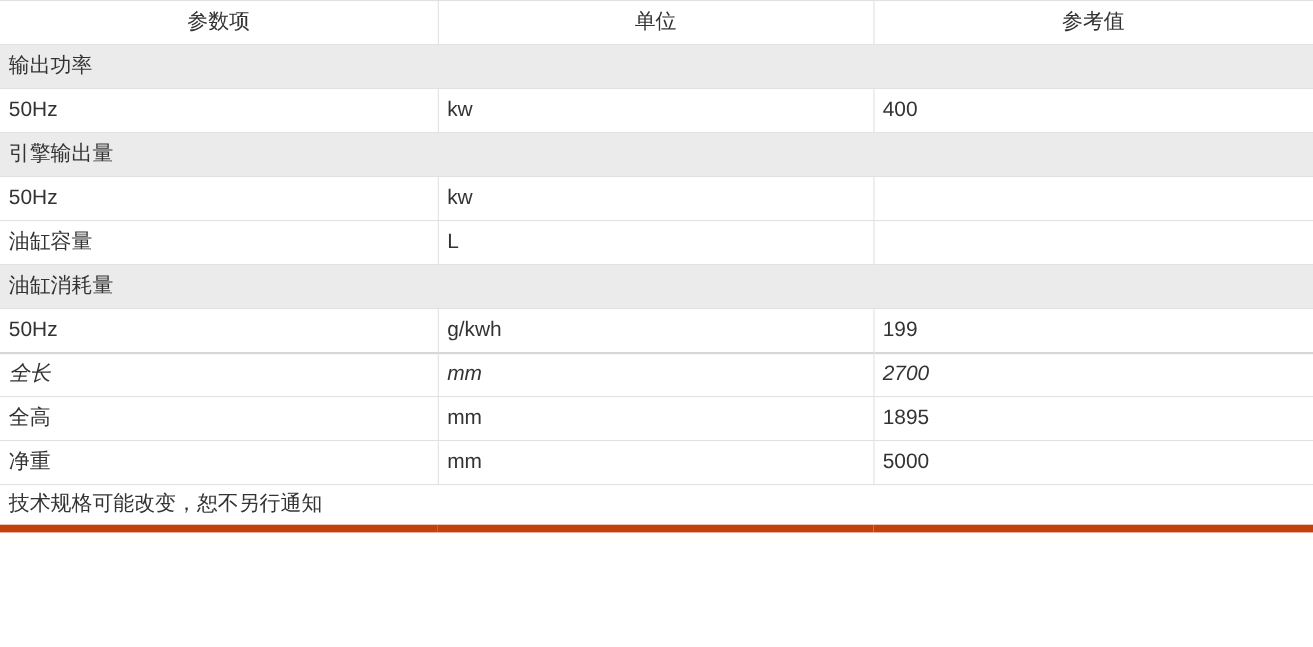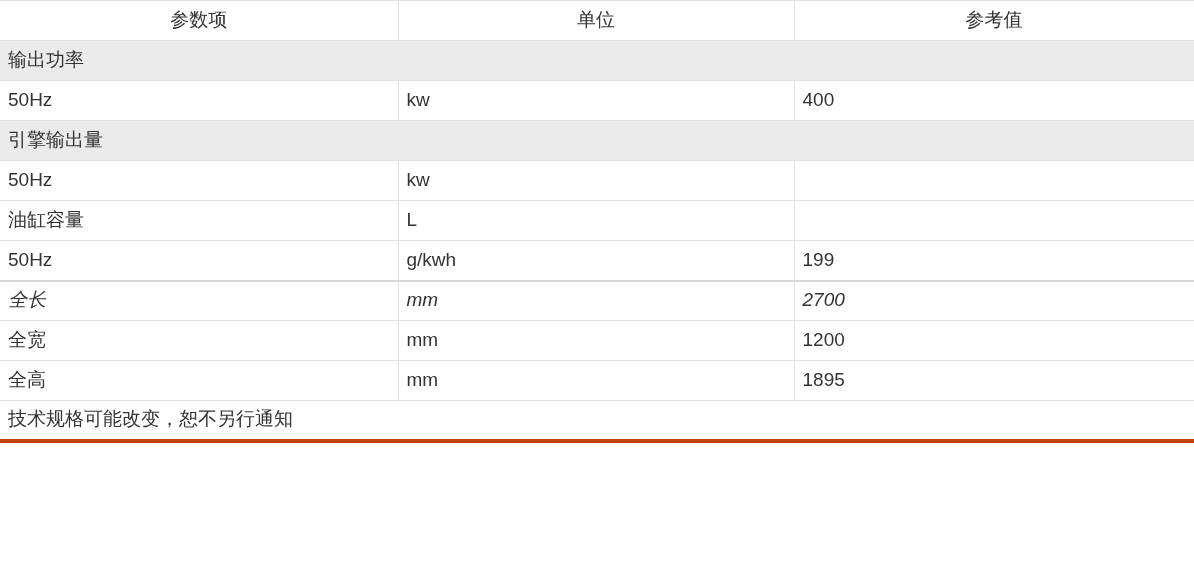--- a/index.html
+++ b/index.html
@@ -61,21 +61,21 @@
   tbody tr.group td.group-cell {
     border-right: none;
   }
   tbody tr.thick-top td {
     border-top: 2px solid #d7d7d7;
     font-style: italic;
   }
   tbody tr.footnote td {
     background: #ffffff;
     border-right: none;
-    border-bottom: 4px solid #c2410c;
+    border-bottom: 7px solid #c2410c;
     text-align: left;
     margin-left: 32px;
   }
 </style>
 </head>
 <body>
 
 <table class="spec-table">
   <colgroup>
     <col class="c1">
@@ -111,44 +111,47 @@
       <td>kw</td>
       <td></td>
     </tr>
 
     <tr>
       <td>油缸容量</td>
       <td>L</td>
       <td></td>
     </tr>
 
+    <tr class="group">
+      <td class="group-cell" colspan="3">油缸消耗量</td>
+    </tr>
 
     <tr>
       <td>50Hz</td>
       <td>g/kwh</td>
       <td>199</td>
     </tr>
 
     <tr class="thick-top">
       <td>全长</td>
       <td>mm</td>
       <td>2700</td>
     </tr>
 
-    <tr>
-      <td>全宽</td>
-      <td>mm</td>
-      <td>1200</td>
-    </tr>
 
     <tr>
       <td>全高</td>
       <td>mm</td>
       <td>1895</td>
     </tr>
 
+    <tr>
+      <td>净重</td>
+      <td>mm</td>
+      <td>5000</td>
+    </tr>
 
     <tr class="footnote">
       <td colspan="3">技术规格可能改变，恕不另行通知</td>
     </tr>
 
   </tbody>
 </table>
 
 </body></html>

